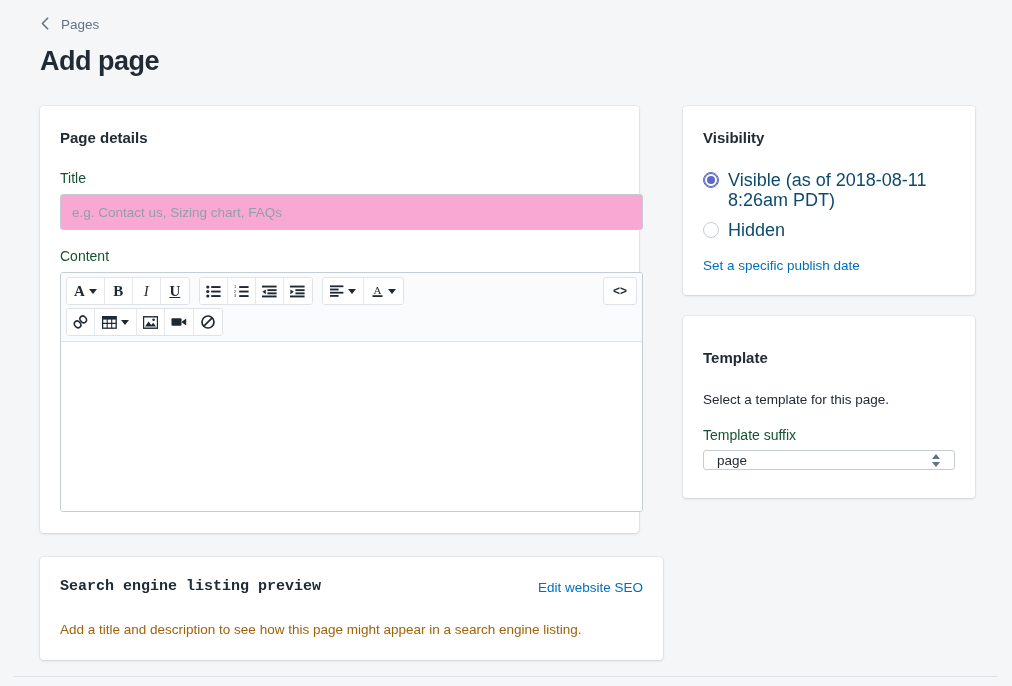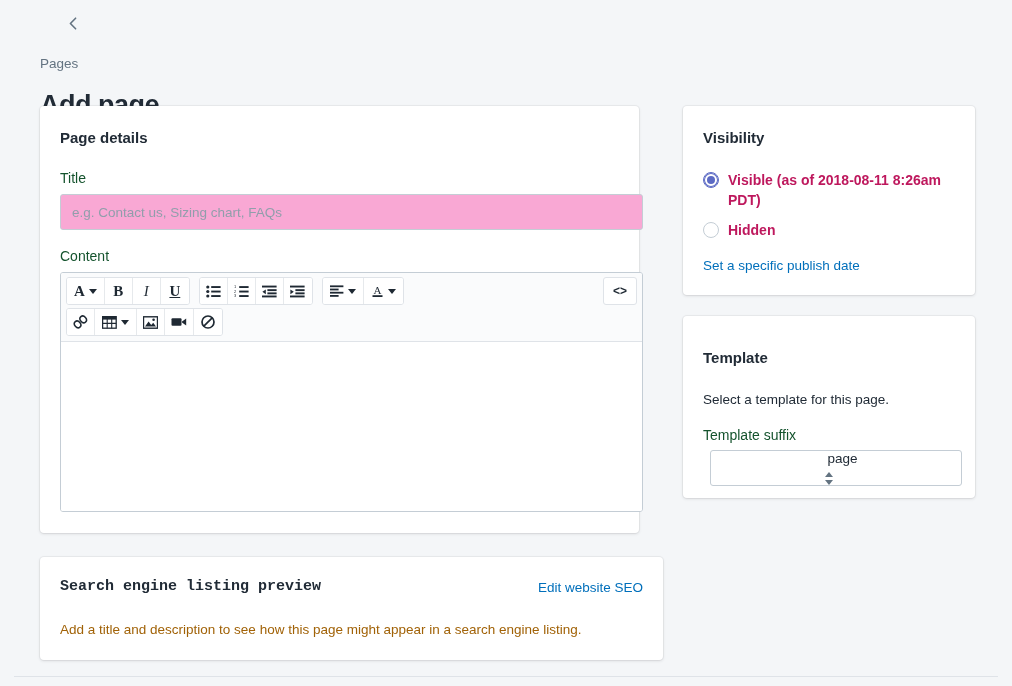--- a/index.html
+++ b/index.html
@@ -12,43 +12,41 @@
     color: #212b36;
     overflow: hidden;
   }
 
   .page { position: relative; width: 1012px; height: 686px; }
 
   
   .breadcrumb {
     position: absolute;
     left: 40px; top: 15px;
-    display: flex; align-items: flex-end; gap: 23px;
-    cursor: pointer;
-    flex-direction: column;
+    display: flex; align-items: flex-start; gap: 11px;
+    cursor: pointer;
   }
   .breadcrumb-chevron {
     width: 10px; height: 16px;
     display: flex; align-items: center; justify-content: center;
     color: #637381;
   }
   .breadcrumb-label {
     font-size: 13.5px;
     color: #637381;
     line-height: 20px;
   }
   .page-title {
     position: absolute;
     left: 40px; top: 44px;
     font-size: 27px;
     font-weight: bold;
     letter-spacing: -0.5px;
     color: #212b36;
     line-height: 34px;
-    margin-top: 44px;
   }
 
   
   .card {
     position: absolute;
     background: #ffffff;
     border-radius: 4px;
     box-shadow: 0 0 0 1px rgba(63,63,68,0.05), 0 1px 3px 0 rgba(63,63,68,0.15);
   }
   .card-title {
@@ -214,24 +212,23 @@
   }
   .radio.checked::after {
     content: "";
     position: absolute;
     left: 3px; top: 3px;
     width: 8px; height: 8px;
     border-radius: 50%;
     background: #5c6ac4;
   }
   .radio-label {
-    font-size: 14px;
-    color: #be185d;
-    line-height: 20px;
-    font-weight: bold;
+    font-size: 18px;
+    color: #0c4a6e;
+    line-height: 20px;
   }
   #publish-date-link {
     position: absolute;
     left: 20px; top: 150px;
     font-size: 13.5px;
     color: #006fbb;
     text-decoration: none;
     cursor: pointer;
     line-height: 20px;
   }
@@ -242,29 +239,28 @@
   #template-desc {
     position: absolute;
     left: 20px; top: 74px;
     font-size: 13.5px;
     color: #212b36;
     line-height: 20px;
   }
   #template-suffix-label { position: absolute; left: 20px; top: 109px; }
   .select-box {
     position: absolute;
-    left: 27px; top: 134px;
-    width: 252px; height: 36px;
+    left: 20px; top: 134px;
+    width: 252px; height: 20px;
     border: 1px solid #c4cdd5;
     border-radius: 3px;
     background: #fff;
     display: flex;
     align-items: center;
     cursor: pointer;
-    flex-direction: column;
   }
   .select-value {
     font-size: 13.5px;
     color: #212b36;
     padding-left: 13px;
     flex: 1;
   }
   .select-arrows {
     display: flex;
     flex-direction: column;

